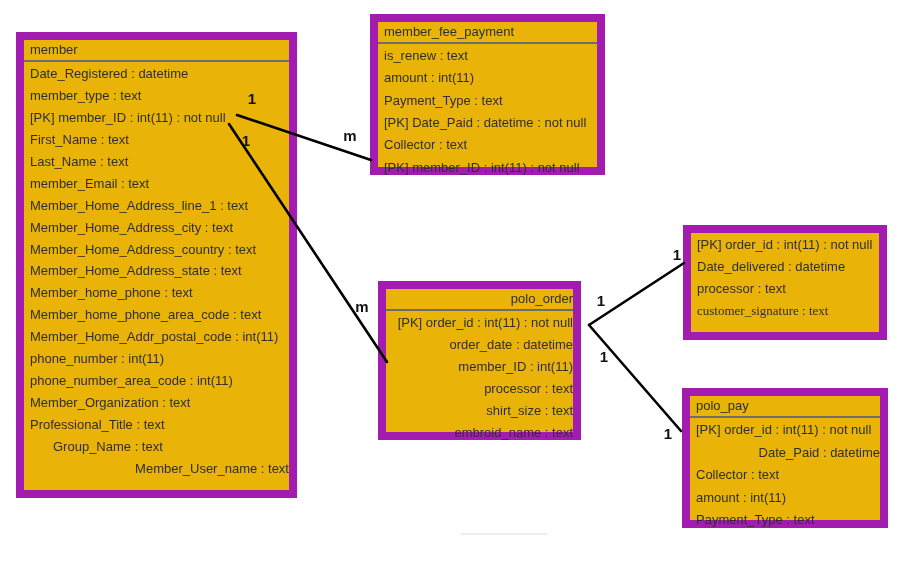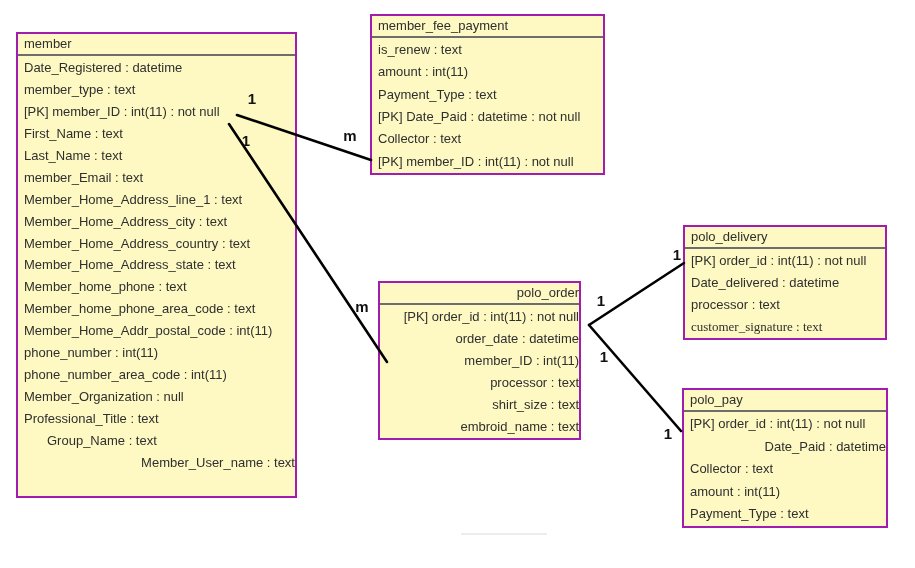--- a/index.html
+++ b/index.html
@@ -13,22 +13,22 @@
   }
   #diagram {
     position: relative;
     width: 915px;
     height: 568px;
     background: #ffffff;
   }
   .table {
     position: absolute;
     box-sizing: border-box;
-    background: #fef9c3;
-    border: 2px solid #a21caf;
+    background: #eab308;
+    border: 8px solid #a21caf;
     z-index: 1;
   }
   .table .title {
     box-sizing: border-box;
     height: 22px;
     line-height: 20px;
     border-bottom: 2px solid #6d6d6d;
     padding: 0 0 0 6px;
     font-size: 13px;
     color: #2f2f2f;
@@ -99,21 +99,21 @@
         <div class="field" style="height: 21.95px; line-height: 21.95px;">member_Email : text</div>
         <div class="field" style="height: 21.95px; line-height: 21.95px;">Member_Home_Address_line_1 : text</div>
         <div class="field" style="height: 21.95px; line-height: 21.95px;">Member_Home_Address_city : text</div>
         <div class="field" style="height: 21.95px; line-height: 21.95px;">Member_Home_Address_country : text</div>
         <div class="field" style="height: 21.95px; line-height: 21.95px;">Member_Home_Address_state : text</div>
         <div class="field" style="height: 21.95px; line-height: 21.95px;">Member_home_phone : text</div>
         <div class="field" style="height: 21.95px; line-height: 21.95px;">Member_home_phone_area_code : text</div>
         <div class="field" style="height: 21.95px; line-height: 21.95px;">Member_Home_Addr_postal_code : int(11)</div>
         <div class="field" style="height: 21.95px; line-height: 21.95px;">phone_number : int(11)</div>
         <div class="field" style="height: 21.95px; line-height: 21.95px;">phone_number_area_code : int(11)</div>
-        <div class="field" style="height: 21.95px; line-height: 21.95px;">Member_Organization : null</div>
+        <div class="field" style="height: 21.95px; line-height: 21.95px;">Member_Organization : text</div>
         <div class="field" style="height: 21.95px; line-height: 21.95px;">Professional_Title : text</div>
         <div class="field" style="height: 21.95px; line-height: 21.95px; margin-left: 23px;">Group_Name : text</div>
         <div class="field" style="height: 21.95px; line-height: 21.95px; text-align: right;">Member_User_name : text</div>
       </div>
     </div>
     <div class="table" style="left: 370px; top: 14px; width: 235px; height: 161px;">
       <div class="title">member_fee_payment</div>
       <div class="fields">
         <div class="field" style="height: 22.3333px; line-height: 22.3333px;">is_renew : text</div>
         <div class="field" style="height: 22.3333px; line-height: 22.3333px;">amount : int(11)</div>
@@ -128,21 +128,20 @@
       <div class="fields">
         <div class="field" style="height: 22px; line-height: 22px;">[PK] order_id : int(11) : not null</div>
         <div class="field" style="height: 22px; line-height: 22px;">order_date : datetime</div>
         <div class="field" style="height: 22px; line-height: 22px;">member_ID : int(11)</div>
         <div class="field" style="height: 22px; line-height: 22px;">processor : text</div>
         <div class="field" style="height: 22px; line-height: 22px;">shirt_size : text</div>
         <div class="field" style="height: 22px; line-height: 22px;">embroid_name : text</div>
       </div>
     </div>
     <div class="table" style="left: 683px; top: 225px; width: 204px; height: 115px;">
-      <div class="title">polo_delivery</div>
       <div class="fields">
         <div class="field" style="height: 22px; line-height: 22px;">[PK] order_id : int(11) : not null</div>
         <div class="field" style="height: 22px; line-height: 22px;">Date_delivered : datetime</div>
         <div class="field" style="height: 22px; line-height: 22px;">processor : text</div>
         <div class="field" style="height: 22px; line-height: 22px; font-family: Liberation Serif, serif;">customer_signature : text</div>
       </div>
     </div>
     <div class="table" style="left: 682px; top: 388px; width: 206px; height: 140px;">
       <div class="title">polo_pay</div>
       <div class="fields">

